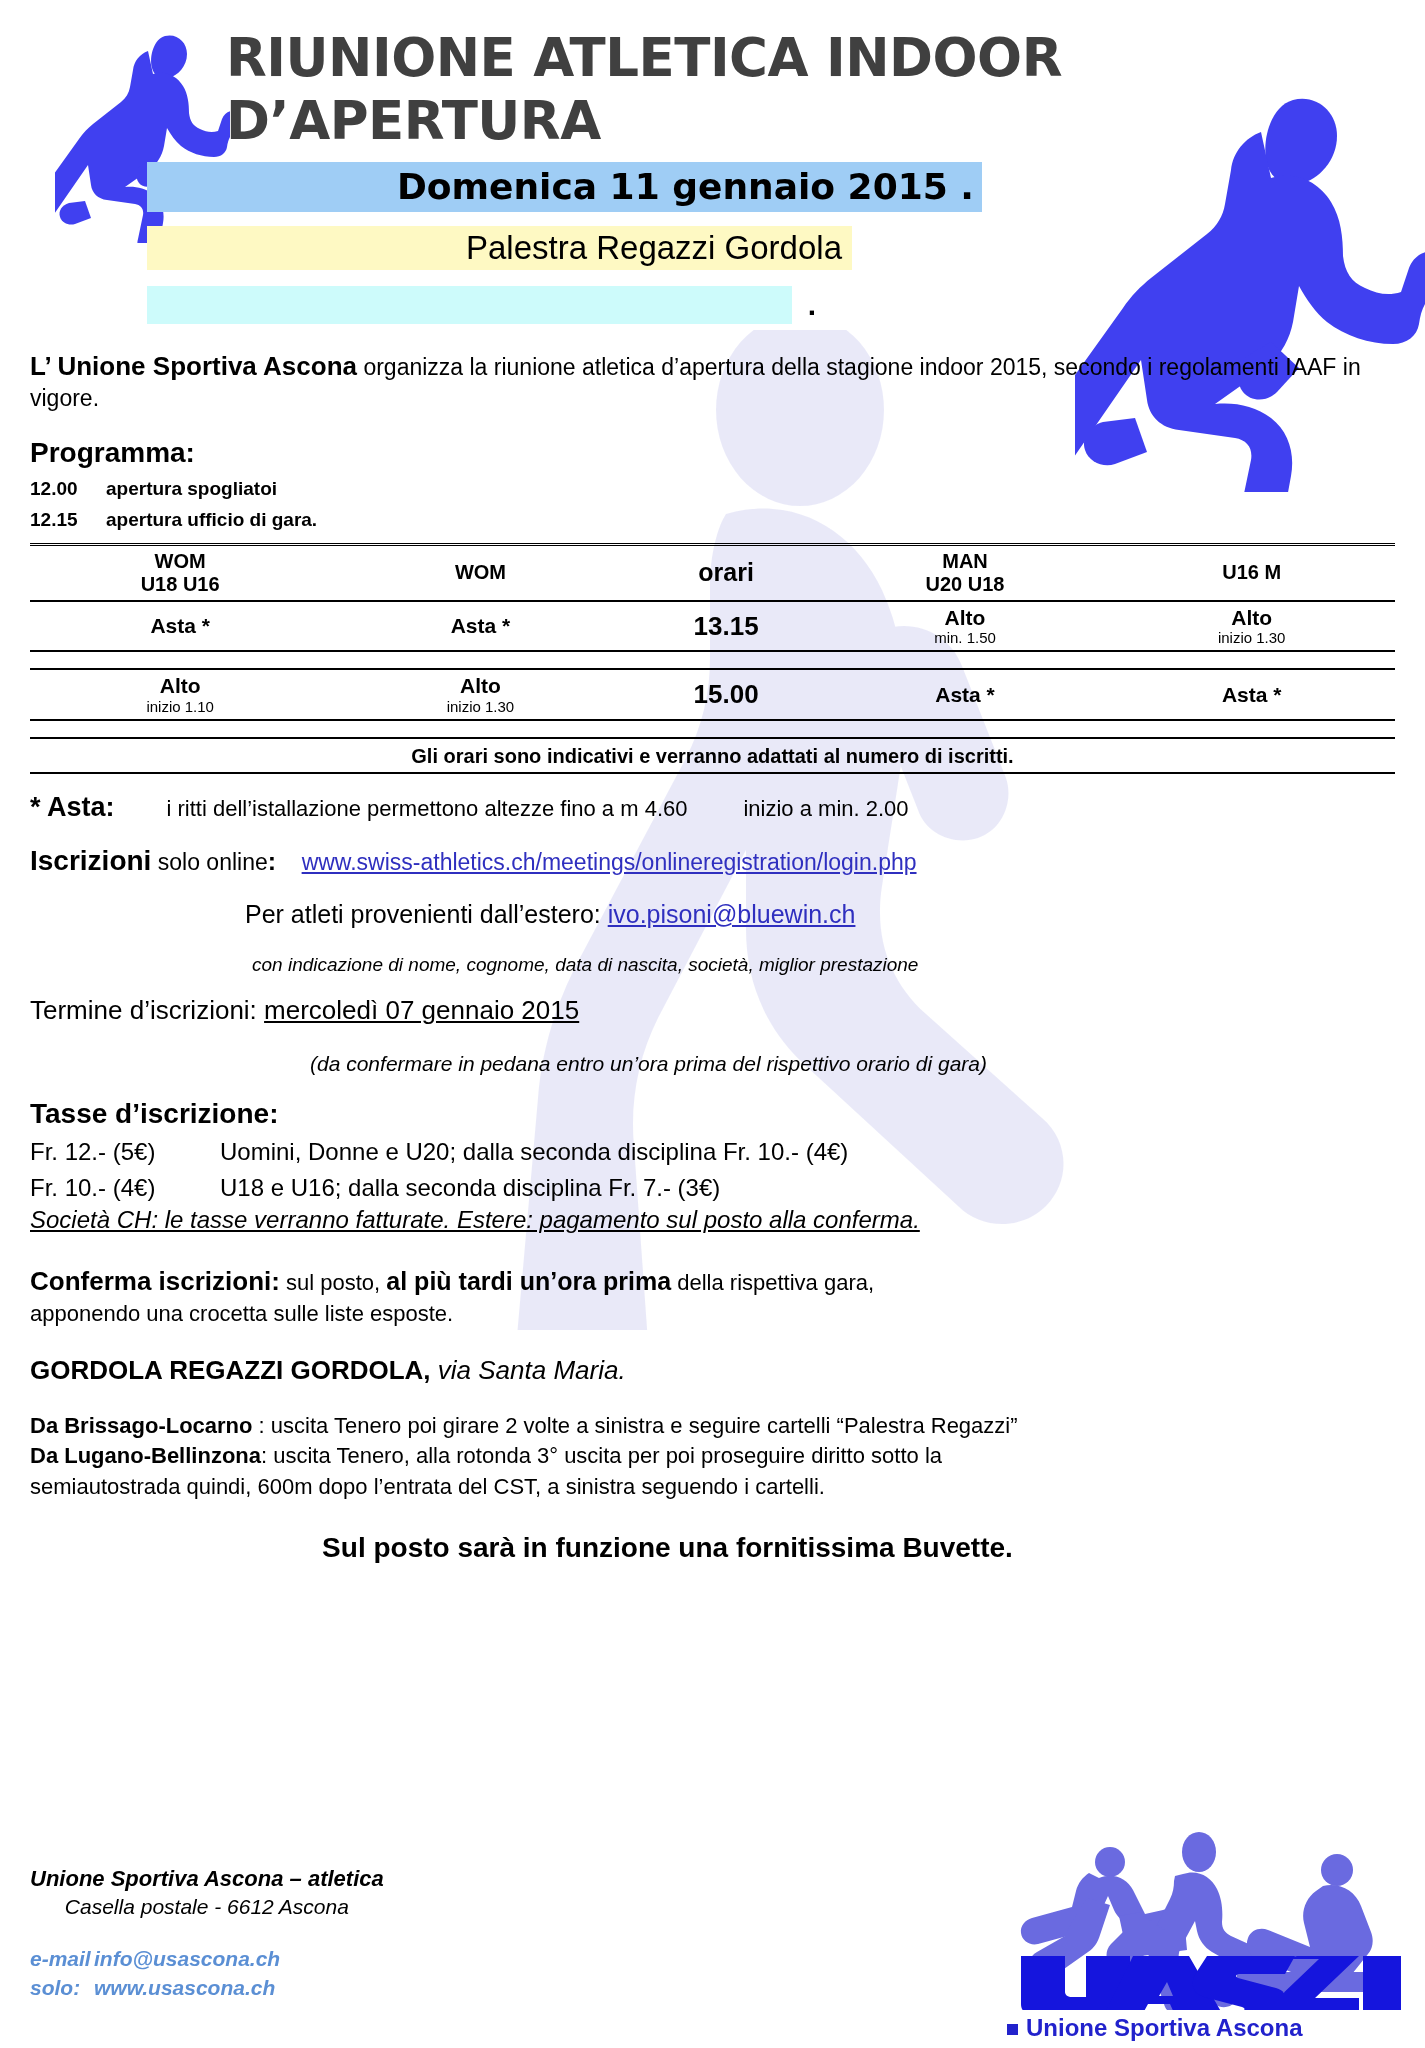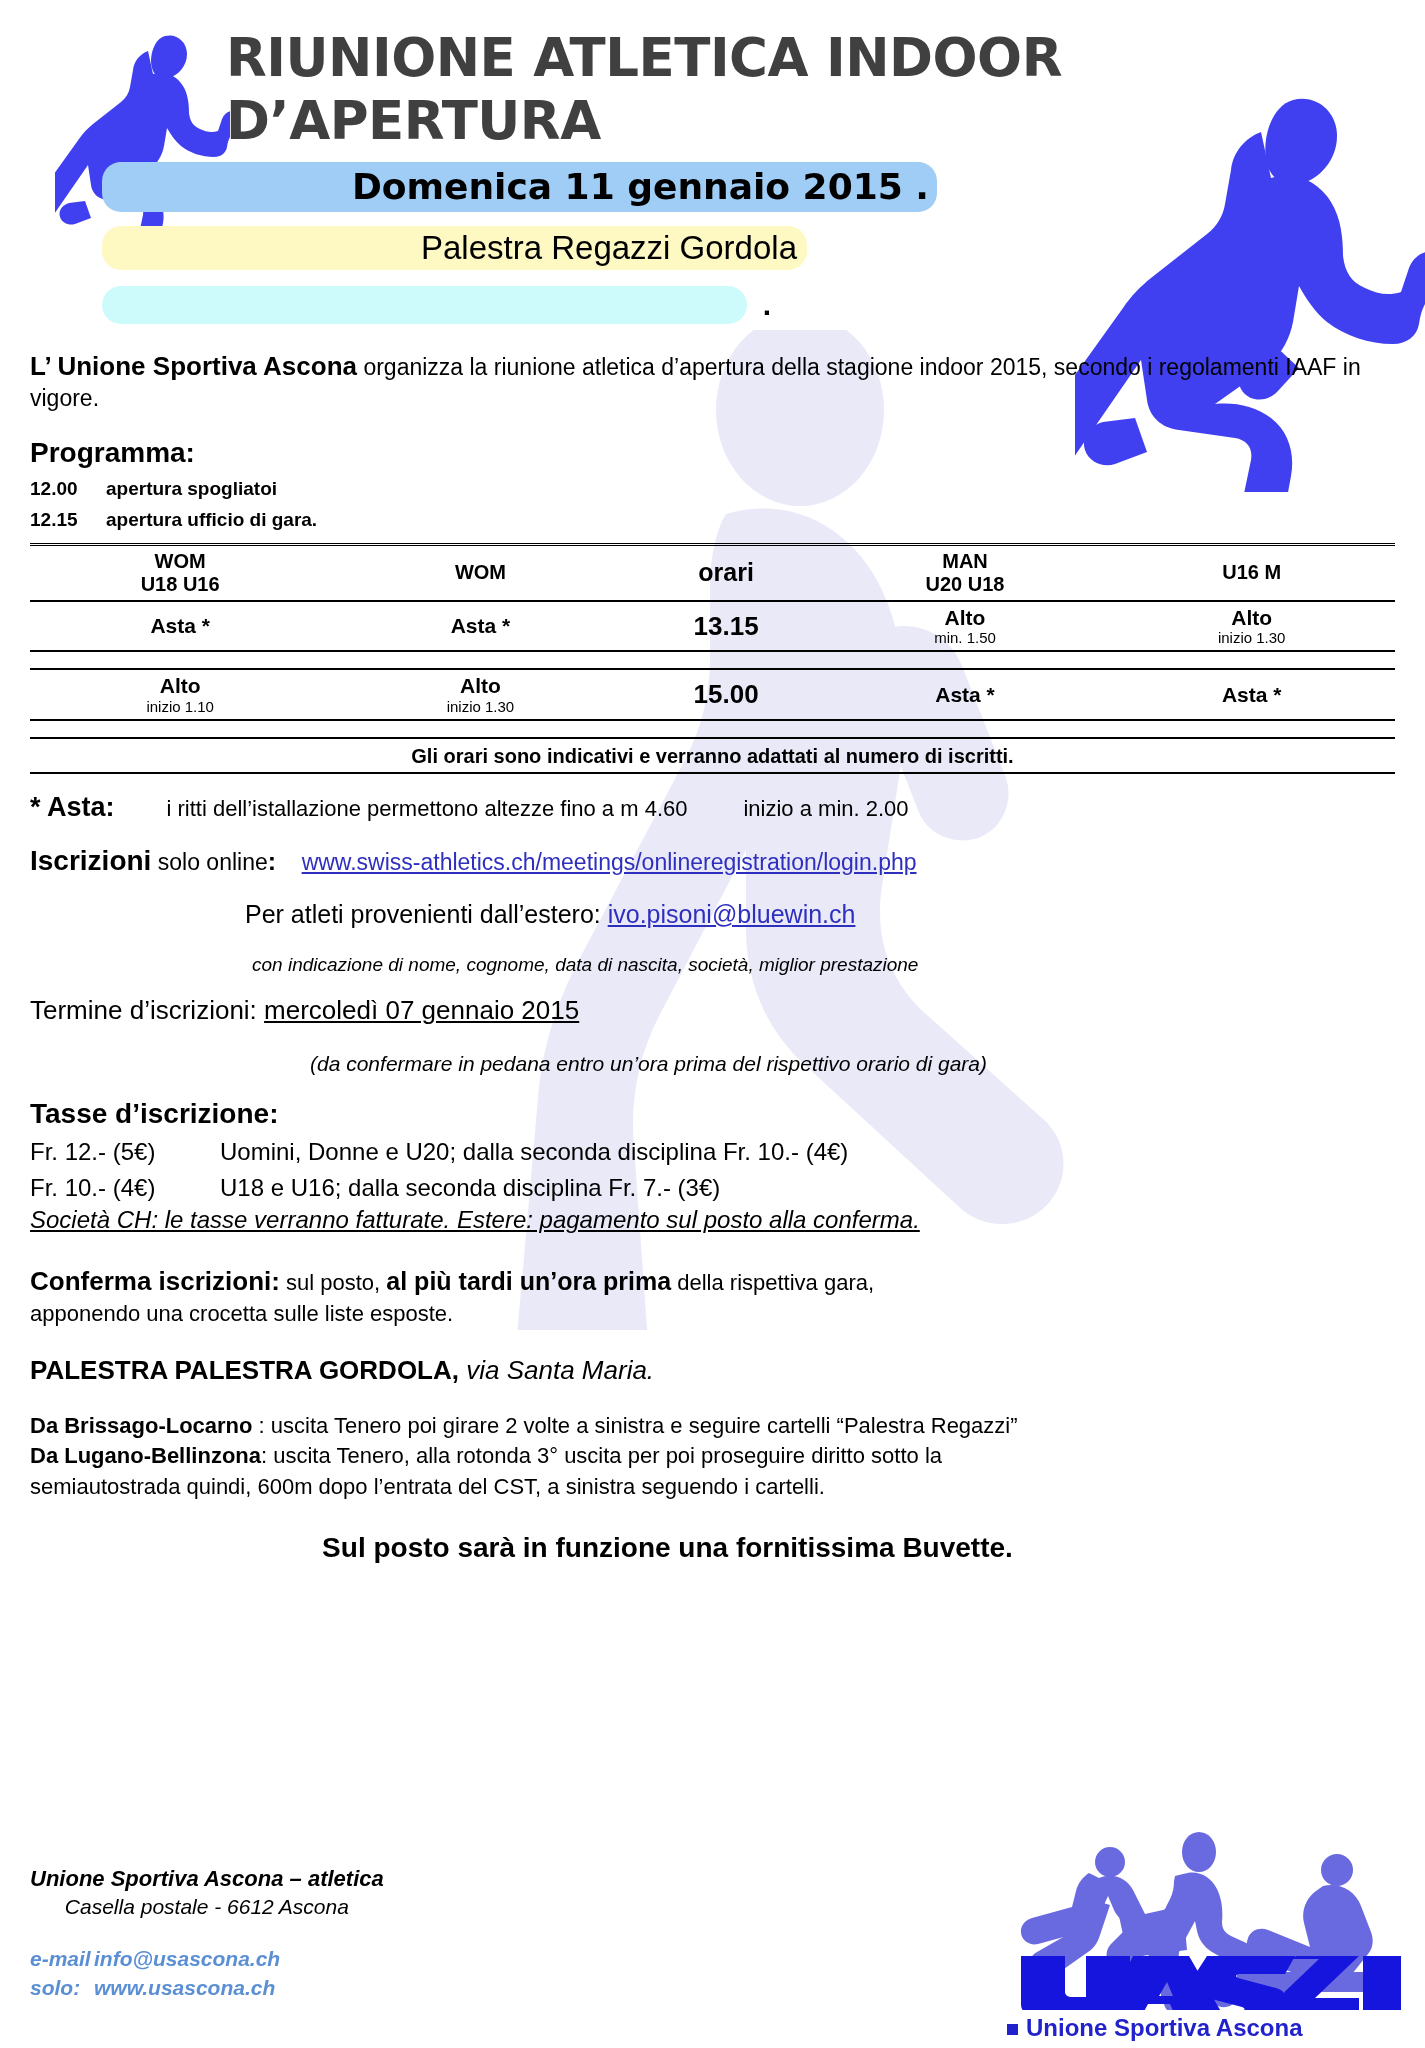--- a/index.html
+++ b/index.html
@@ -33,24 +33,23 @@
     padding: 26px 0 0 196px;
     font-family: "DejaVu Sans", sans-serif;
     font-weight: bold;
     font-size: 53px;
     line-height: 1.19;
     letter-spacing: -0.5px;
     color: #404040;
   }
 
   .hl-bar {
-    margin-left: 72px;
+    margin-left: 117px;
     margin-right: 0;
     position: relative;
-    border-radius: 19px;
   }
   #date-bar {
     background: #9fcdf5;
     width: 835px;
     height: 50px;
     margin-top: 10px;
     text-align: right;
     padding-right: 8px;
     font-family: "DejaVu Sans", sans-serif;
     font-weight: bold;
@@ -378,21 +377,21 @@
     <span class="amt">Fr. 10.- (4€)</span><span>U18 e U16; dalla seconda disciplina Fr. 7.- (3€)</span>
   </div>
   <div><span id="tasse-note">Società CH: le tasse verranno fatturate.  Estere: pagamento sul posto alla conferma.</span></div>
 
   <p id="conferma">
     <span class="lbl">Conferma iscrizioni:</span><span> sul posto, </span><span class="strong">al più tardi un’ora prima</span><span> della rispettiva gara,</span><br>
     <span>apponendo una crocetta sulle liste esposte.</span>
   </p>
 
   <p id="palestra">
-    <span>PALESTRA PALESTRA GORDOLA,</span><span class="via"> via Santa Maria.</span>
+    <span>GORDOLA REGAZZI GORDOLA,</span><span class="via"> via Santa Maria.</span>
   </p>
   <div class="dir-row">
     <span class="from">Da Brissago-Locarno</span><span> : uscita Tenero poi girare 2 volte a sinistra e seguire cartelli “Palestra Regazzi”</span>
   </div>
   <div class="dir-row">
     <span class="from">Da Lugano-Bellinzona</span><span>: uscita Tenero, alla rotonda 3° uscita per poi proseguire diritto sotto la</span>
   </div>
   <div class="dir-row">semiautostrada quindi, 600m dopo l’entrata del CST, a sinistra seguendo i cartelli.</div>
 
   <p id="buvette">Sul posto sarà in funzione una fornitissima Buvette.</p>

